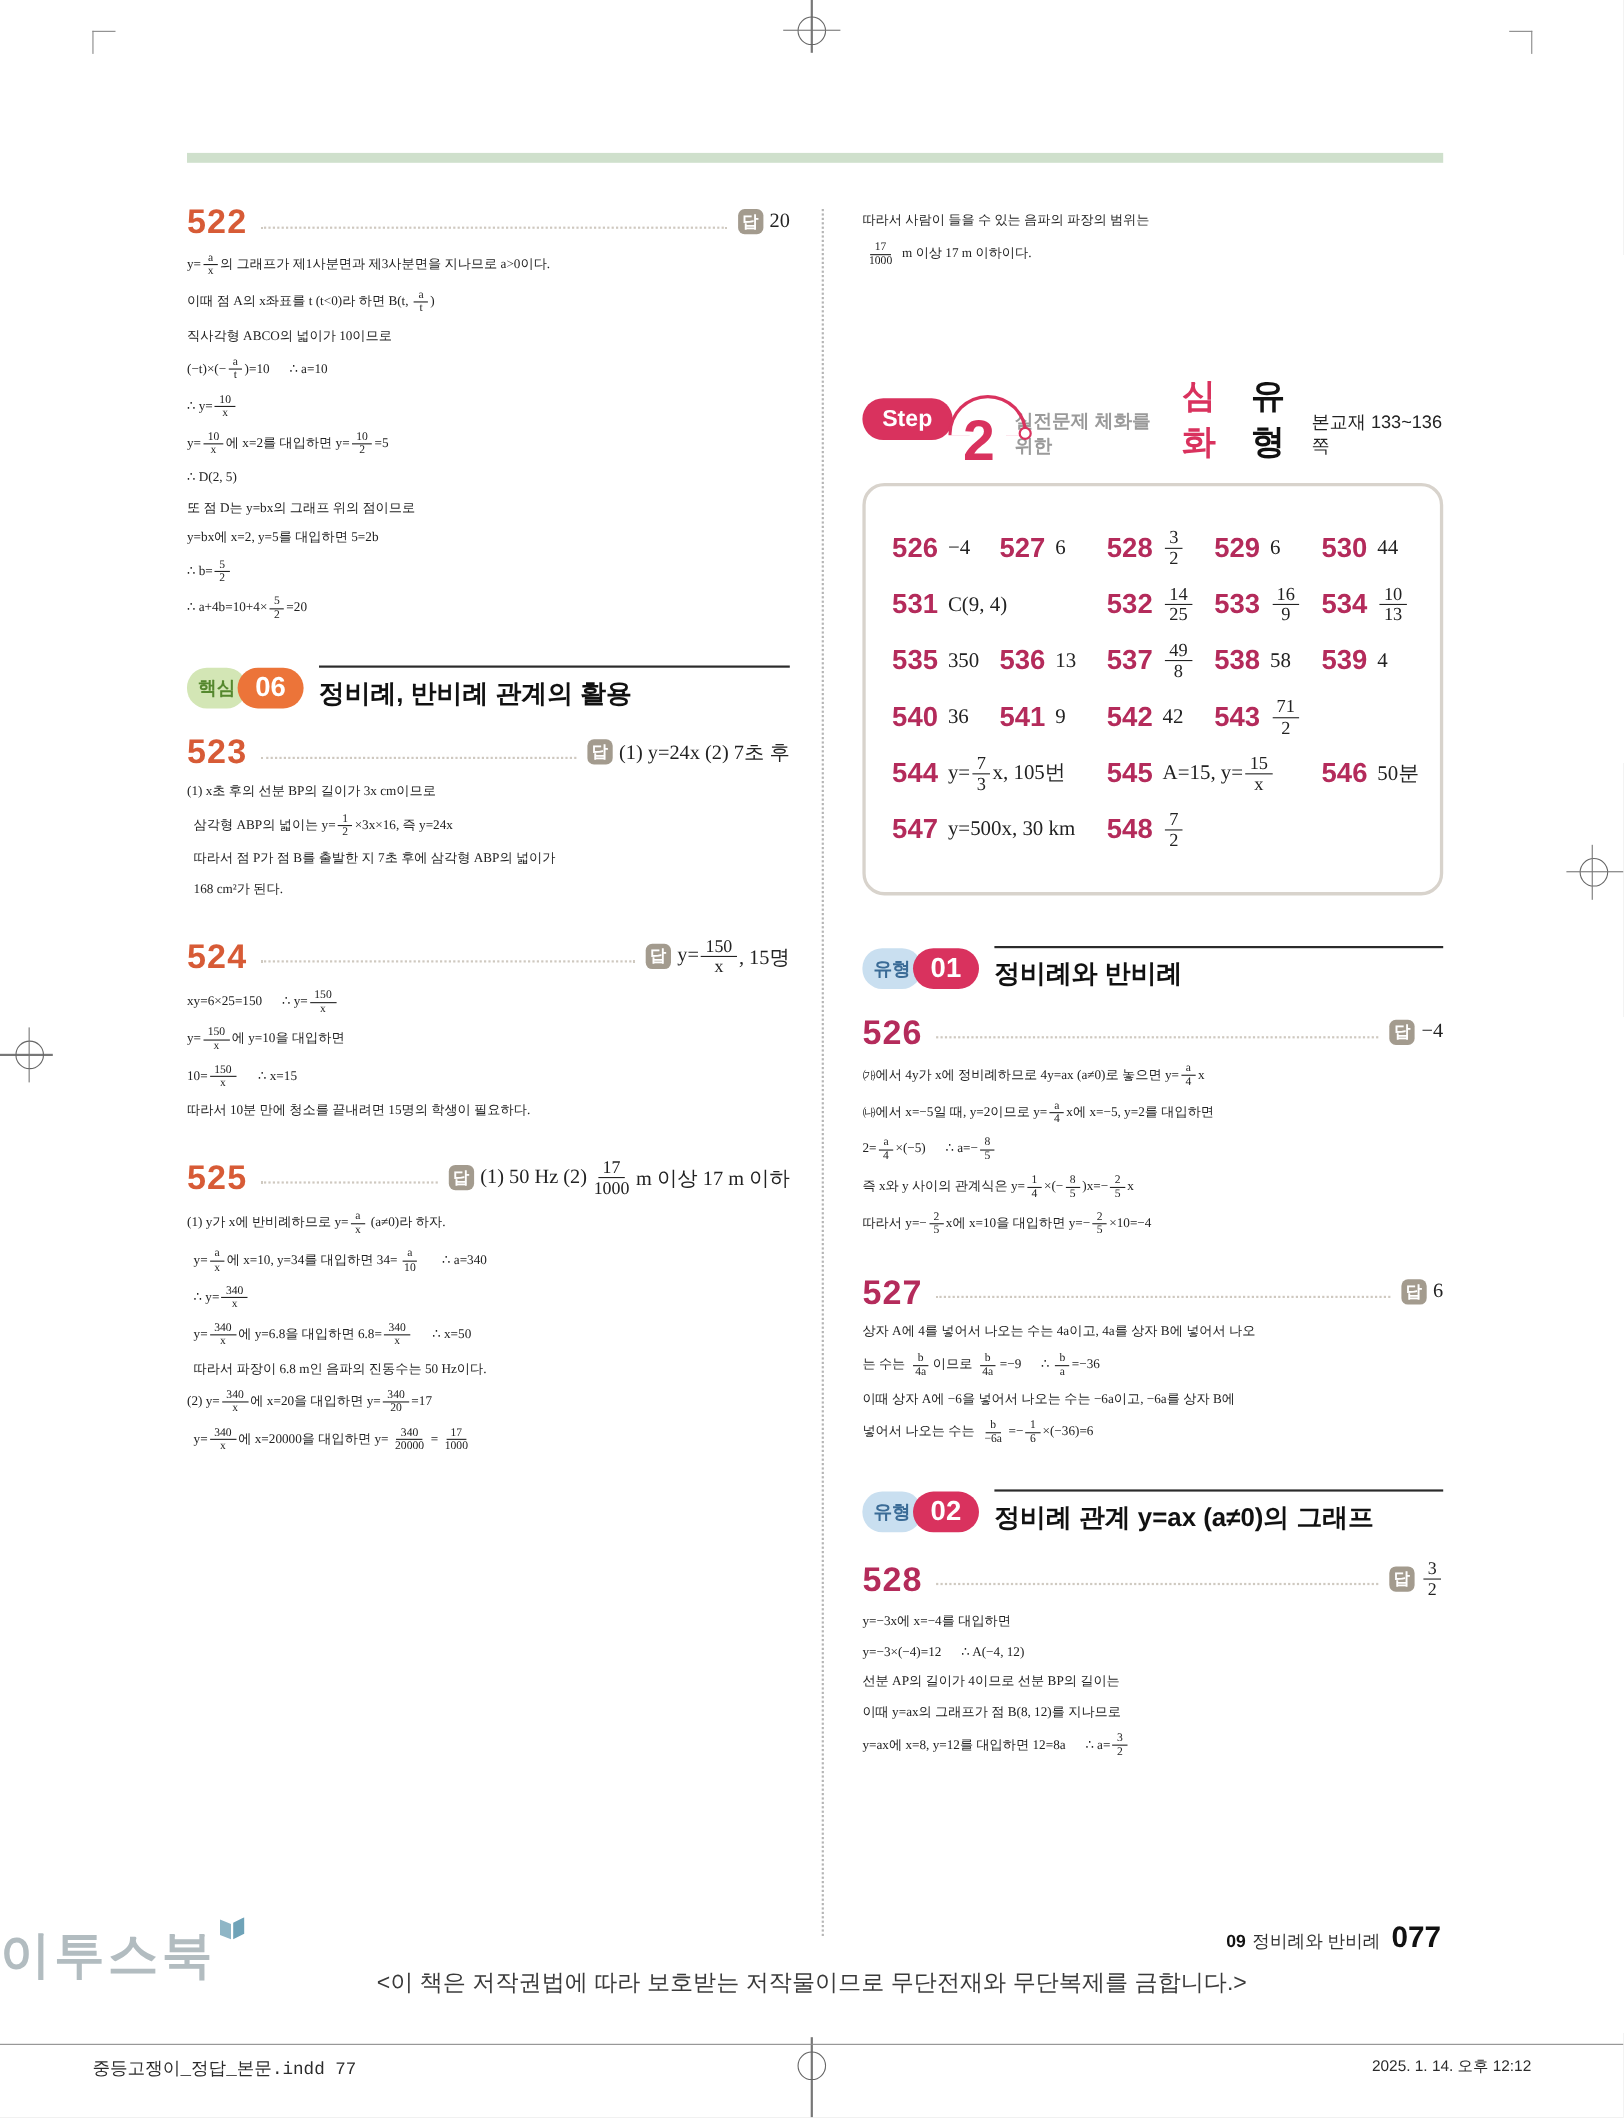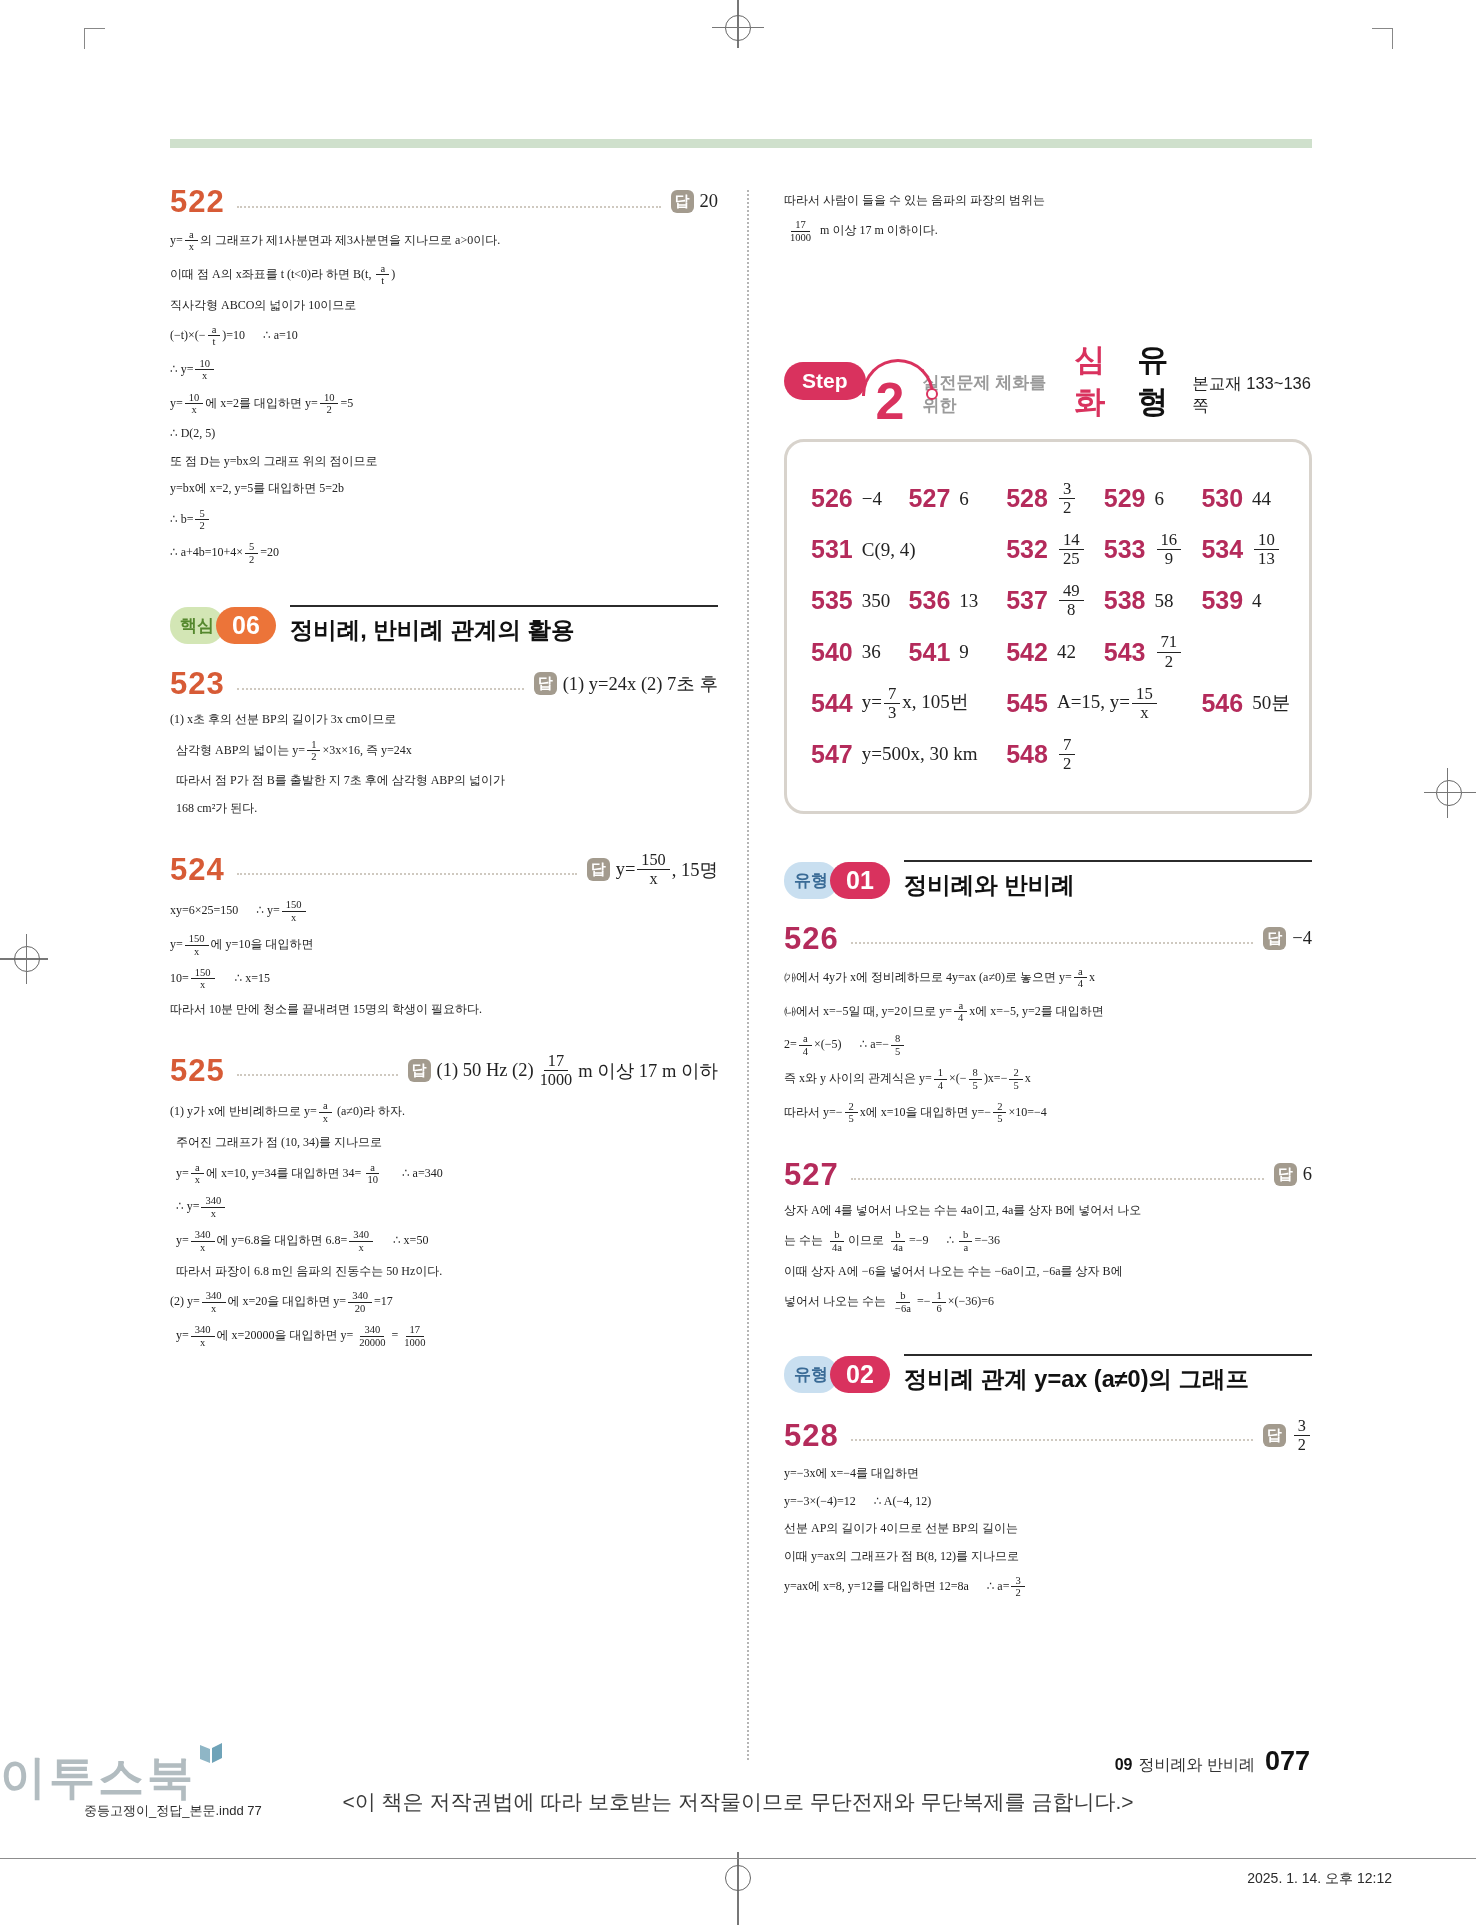--- a/index.html
+++ b/index.html
@@ -80,21 +80,21 @@
   .logo{position:absolute;left:0;right:0;top:1722px;
         font-family:"Liberation Sans",sans-serif;font-weight:bold;font-size:46px;color:#b2bcc0;letter-spacing:3px}
   .logo .book-ico{display:inline-block;vertical-align:28px;margin-left:2px}
   .copyright{position:absolute;left:0;right:0;top:1788px;text-align:center;
              font-family:"Liberation Sans",sans-serif;font-size:21px;color:#3a3a3a}
   .page-info{position:absolute;right:166px;top:1746px;display:flex;align-items:baseline}
   .chapter-no{font-family:"Liberation Sans",sans-serif;font-weight:bold;font-size:16px;color:#111;margin-right:6px}
   .chapter-name{font-family:"Liberation Sans",sans-serif;font-size:16px;color:#333;margin-right:10px}
   .page-num{font-family:"Liberation Sans",sans-serif;font-weight:bold;font-size:27px;color:#111}
   .bottom-rule{position:absolute;left:0;top:1858px;width:100%;border-top:1.5px solid #8d8d8d}
-  .print-left{position:absolute;left:84px;top:1802px;font-family:Liberation Sans, sans-serif;font-size:13px;color:#2b2b2b}
+  .print-left{position:absolute;left:84px;top:1870px;font-family:Liberation Mono, monospace;font-size:16px;color:#2b2b2b}
   .print-right{position:absolute;right:84px;top:1870px;font-family:"Liberation Sans",sans-serif;font-size:14px;color:#2b2b2b}
 </style>
 </head>
 <body>
 
 <div class="page">
 
   <div class="cropline" style="left:737px;top:0;width:1.5px;height:48px"></div>
   <div class="cropcircle" style="left:725px;top:15px"></div>
   <div class="cropline" style="left:712px;top:27px;width:52px;height:1px"></div>
@@ -183,21 +183,20 @@
         <span class="prob-num orange">525</span>
         <span class="leader"></span>
         <span class="ans-badge">답</span>
         <span class="ans-text">(1) 50 Hz  (2) <span class="frac">
               <span class="fnum">17</span>
               <span class="fden">1000</span>
             </span> m 이상 17 m 이하</span>
       </div>
       <div class="prob-body">
           <div class="mline">(1) y가 x에 반비례하므로 y=<span class="frac"><span class="fnum">a</span><span class="fden">x</span></span> (a≠0)라 하자.</div>
-          <div class="mline">  주어진 그래프가 점 (10, 34)를 지나므로</div>
           <div class="mline">  y=<span class="frac"><span class="fnum">a</span><span class="fden">x</span></span>에 x=10, y=34를 대입하면 34=<span class="frac"><span class="fnum">a</span><span class="fden">10</span></span>      ∴ a=340</div>
           <div class="mline">  ∴ y=<span class="frac"><span class="fnum">340</span><span class="fden">x</span></span></div>
           <div class="mline">  y=<span class="frac"><span class="fnum">340</span><span class="fden">x</span></span>에 y=6.8을 대입하면 6.8=<span class="frac"><span class="fnum">340</span><span class="fden">x</span></span>      ∴ x=50</div>
           <div class="mline">  따라서 파장이 6.8 m인 음파의 진동수는 50 Hz이다.</div>
           <div class="mline">(2) y=<span class="frac"><span class="fnum">340</span><span class="fden">x</span></span>에 x=20을 대입하면 y=<span class="frac"><span class="fnum">340</span><span class="fden">20</span></span>=17</div>
           <div class="mline">  y=<span class="frac"><span class="fnum">340</span><span class="fden">x</span></span>에 x=20000을 대입하면 y=<span class="frac"><span class="fnum">340</span><span class="fden">20000</span></span>=<span class="frac"><span class="fnum">17</span><span class="fden">1000</span></span></div>
         </div>
     </section>
 
   </div>

